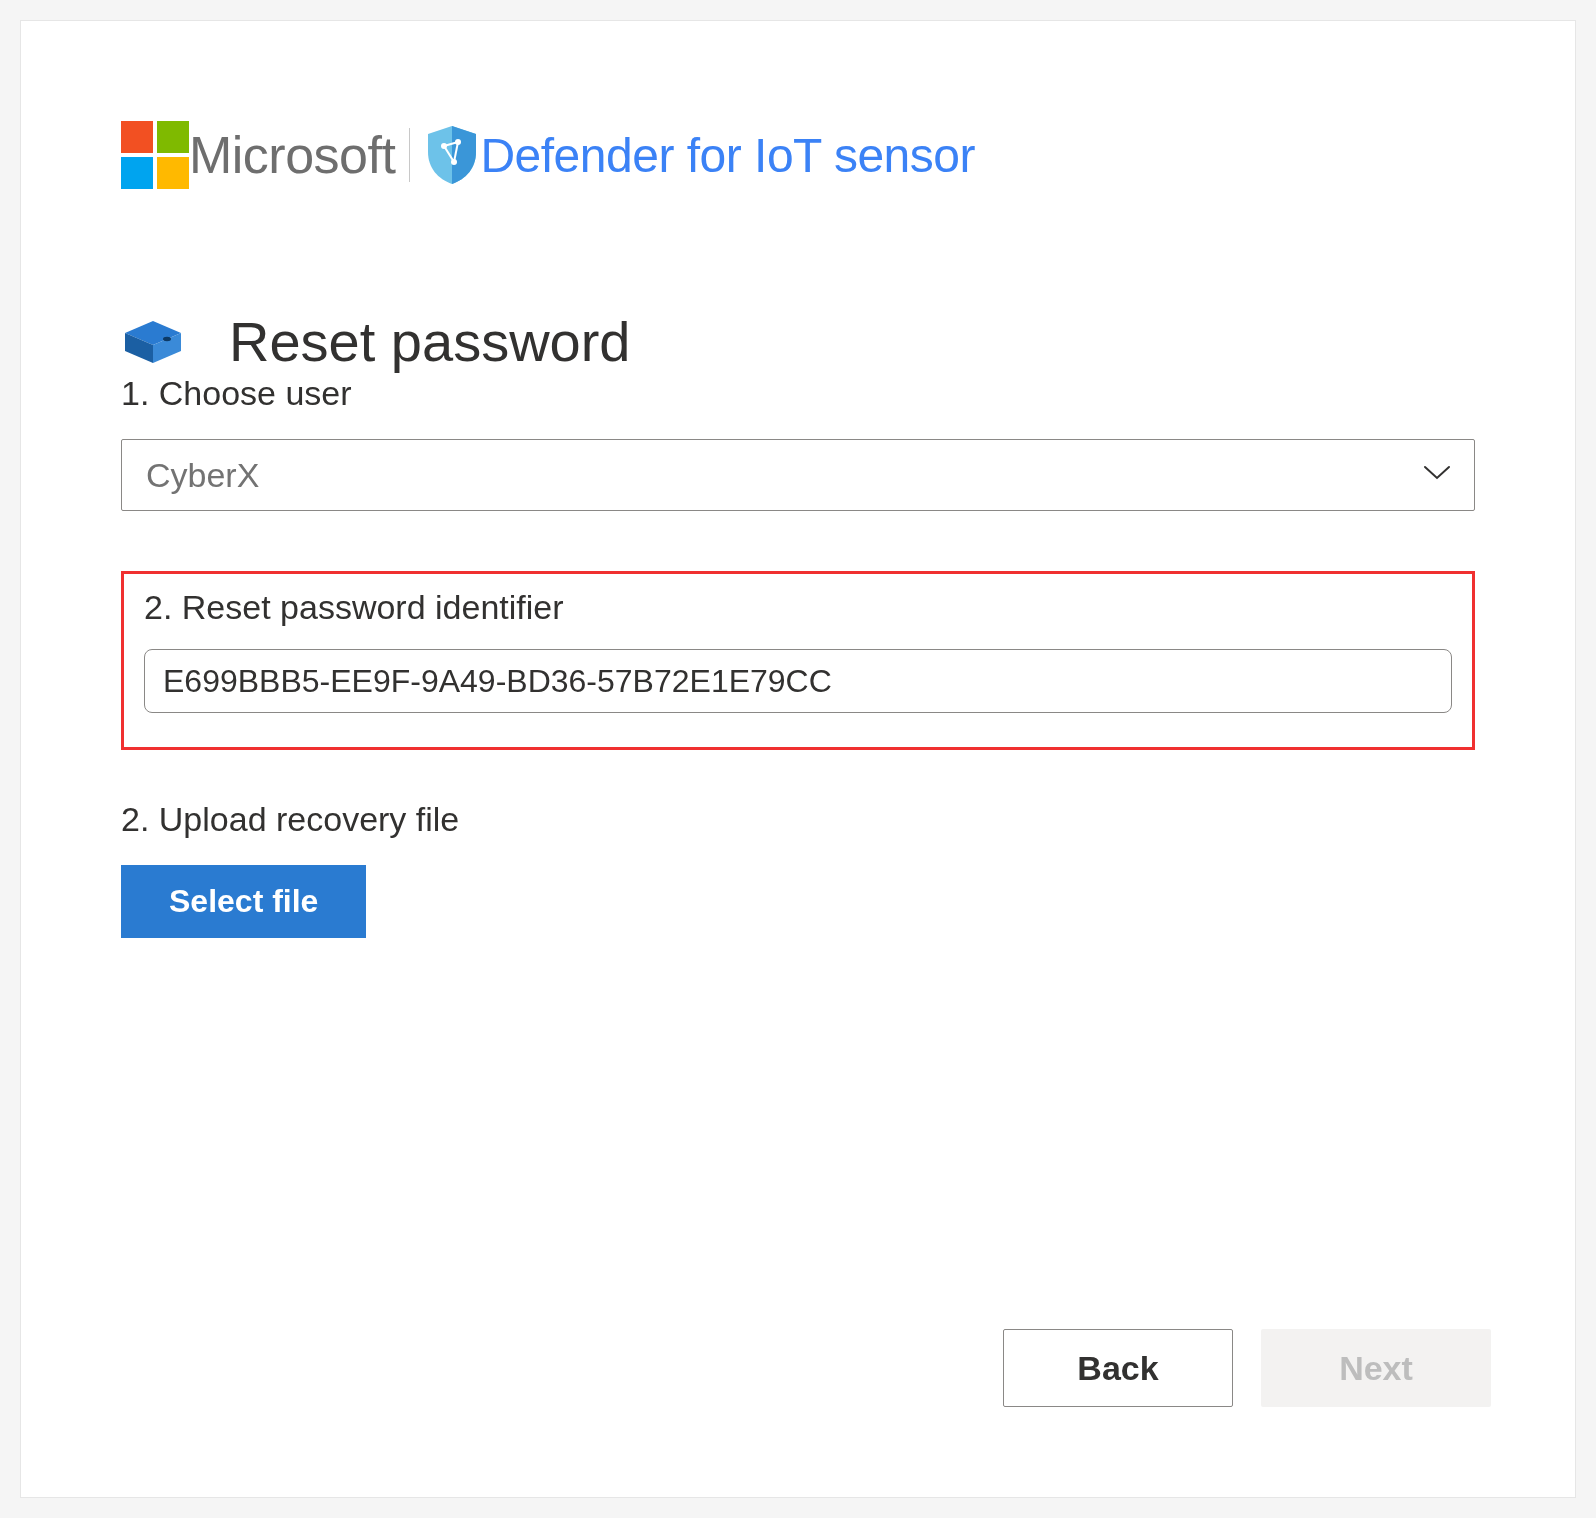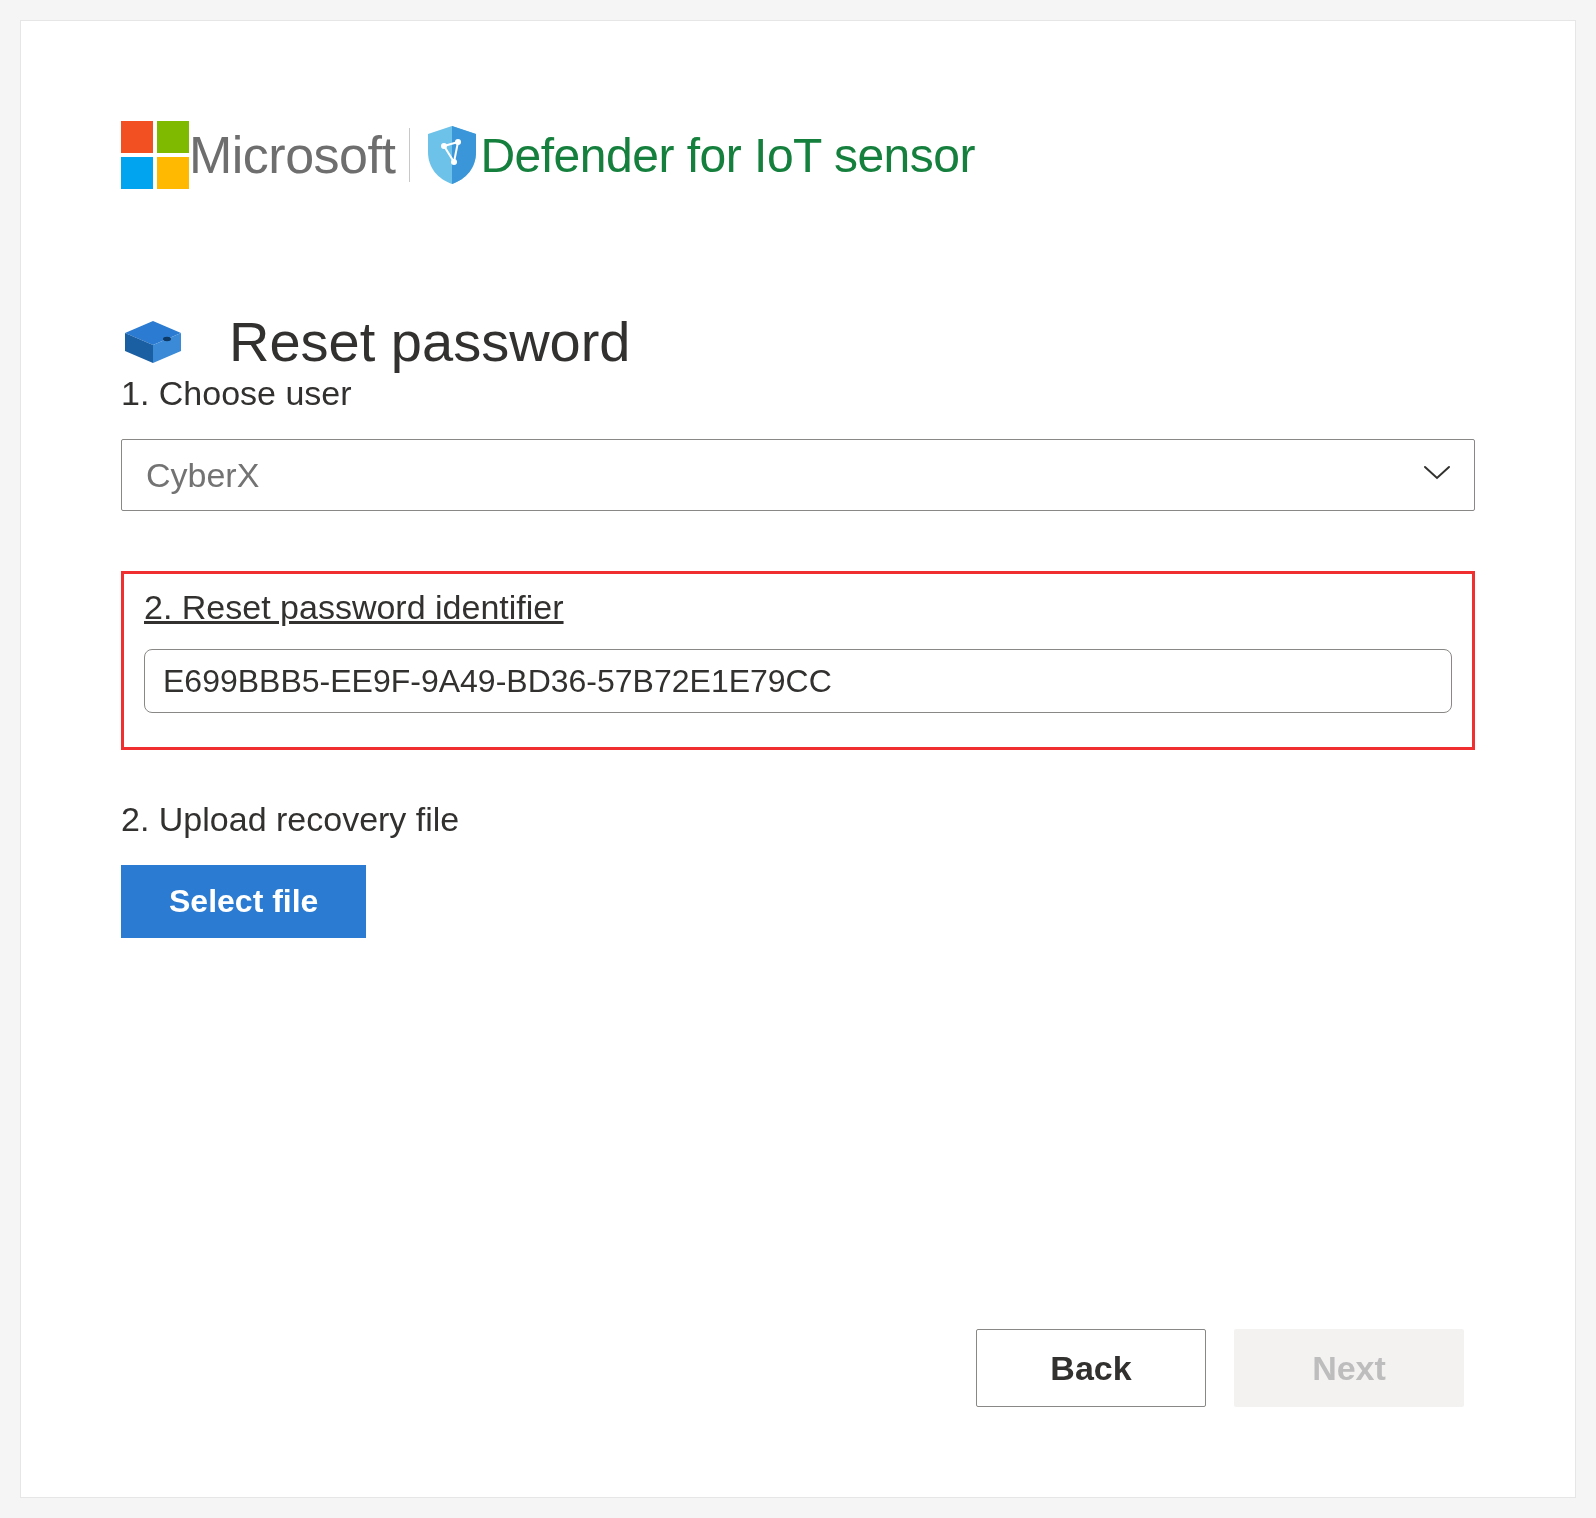--- a/index.html
+++ b/index.html
@@ -44,21 +44,21 @@
     .hdr-divider {
       width: 1px;
       height: 54px;
       background: #c8c8c8;
       margin: 0 14px;
     }
     .shield-icon svg { display:block; }
     .product-name {
       font-size: 48px;
       font-weight: 400;
-      color: #15803d;
+      color: #3b82f6;
       letter-spacing: -0.5px;
     }
     .section-title-row {
       display:flex;
       align-items:center;
       gap: 44px;
     }
     .sensor-icon svg { display:block; }
     .section-title {
       font-size: 56px;
@@ -116,21 +116,21 @@
       color: #ffffff;
       border: none;
       font-size: 32px;
       font-weight: 600;
       padding: 18px 48px;
       cursor: pointer;
       font-family: inherit;
     }
     .footer-btns {
       position: absolute;
-      right: 111px;
+      right: 84px;
       bottom: 90px;
       display: flex;
       gap: 28px;
     }
     .btn {
       width: 230px;
       height: 78px;
       font-size: 34px;
       font-weight: 600;
       font-family: inherit;
@@ -196,21 +196,21 @@
     <input class="select-box" readonly="" value="CyberX" style="">
     <span class="chevron">
       <svg width="28" height="16" viewBox="0 0 28 16">
           <path d="M2 2 L14 13 L26 2" stroke="#323130" stroke-width="2" fill="none" stroke-linecap="round"></path>
         </svg>
     </span>
   </div>
 
   
   <div class="highlight-box">
-    <div class="step-label" style="margin-bottom:22px;text-decoration:underline;">2. Reset password identifier</div>
+    <div class="step-label" style="margin-bottom:22px;">2. Reset password identifier</div>
     <input class="text-input" type="text" value="E699BBB5-EE9F-9A49-BD36-57B72E1E79CC" style="">
   </div>
 
   
   <div class="step-label">2. Upload recovery file</div>
   <button class="primary-btn">Select file</button>
 
   
   <div class="footer-btns">
     <button class="btn btn-back">Back</button>

